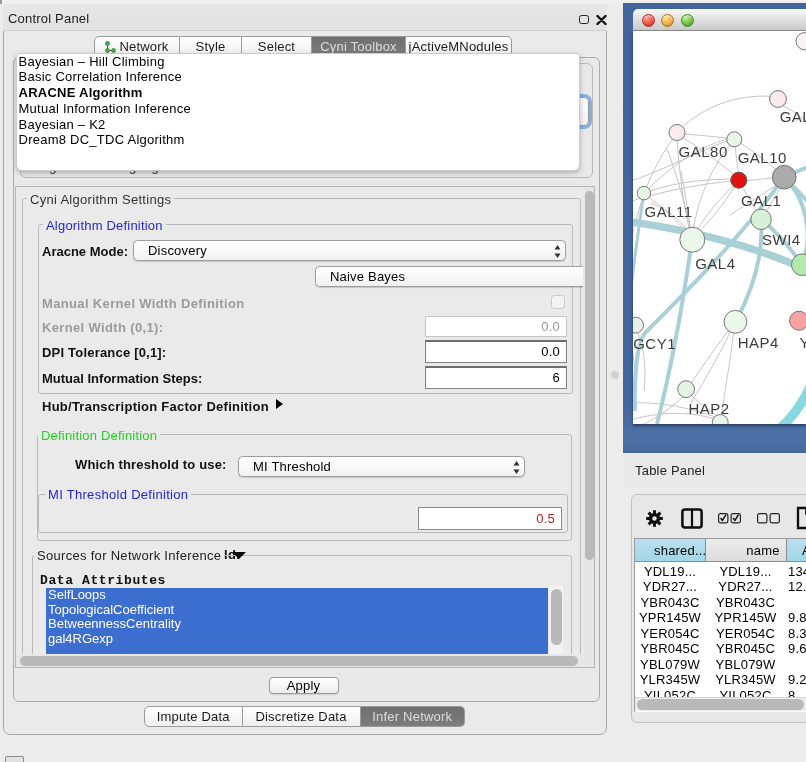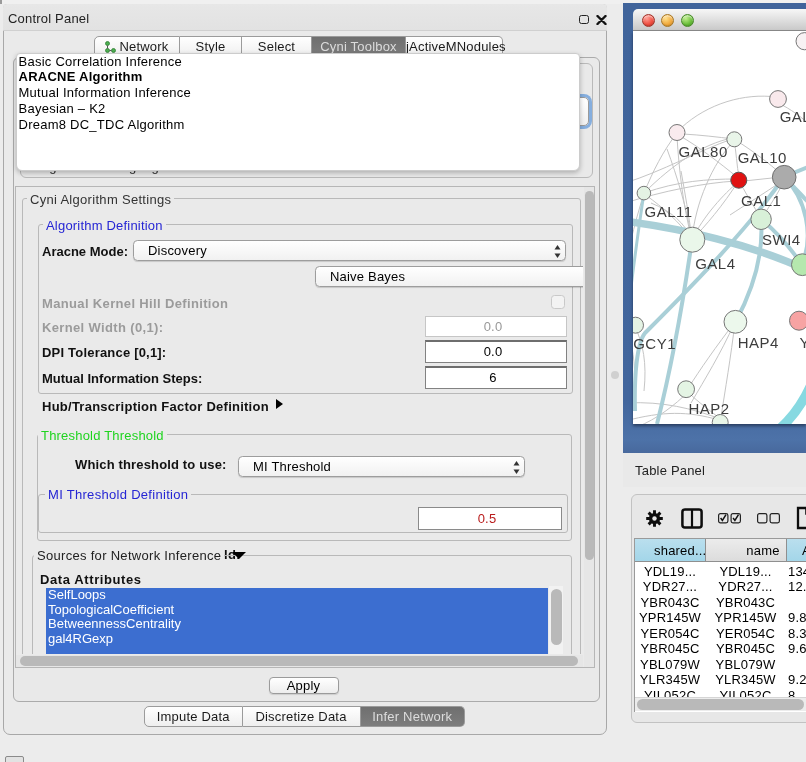--- a/index.html
+++ b/index.html
@@ -26,21 +26,21 @@
 #popup .ph { color:#a9a9a9; text-align:center; padding-top:6px; height:18px; letter-spacing:0.25px; }
 #popup .it { height:15.8px; line-height:15.8px; padding-left:2px; color:#000; letter-spacing:0.25px; white-space:nowrap; }
 
 #scrollbox { left:15px; top:186px; width:580px; height:482px; border:1px solid #b6b6b6; background:#eaeaea; }
 .vthumb { background:#b9b9b9; border-radius:4.5px; }
 .group { border:1px solid #b9b9b9; border-radius:3px; }
 .gtitle { background:#eaeaea; padding:0 3px; letter-spacing:0.2px; }
 .combo { border:1px solid #9d9d9d; border-radius:4.5px; background:linear-gradient(#ffffff,#f1f1f1); box-shadow:0 1px 1px rgba(0,0,0,0.15); line-height:19px; color:#000; }
 .combo .tx { padding-left:14px; letter-spacing:0.2px; }
 .arr { position:absolute; right:4.5px; top:4px; width:7px; height:13px; }
-.inp { background:#fff; text-align:center; padding-right:6px; letter-spacing:0.2px; }
+.inp { background:#fff; text-align:right; padding-right:6px; letter-spacing:0.2px; }
 .inp.dis { border:1px solid #c6c6c6; color:#999; }
 .inp.en { border:1px solid #828282; border-top:2px solid #6e6e6e; color:#000; }
 .greyl { color:#9b9b9b; }
 
 #applybtn { left:268.5px; top:677px; width:70px; height:17px; border:1px solid #9b9b9b; border-radius:4px; background:linear-gradient(#ffffff,#ededed); text-align:center; line-height:15px; box-shadow:0 1px 1px rgba(0,0,0,0.12); letter-spacing:0.2px; }
 
 #desktop { left:623px; top:3px; width:183px; height:450px; background:linear-gradient(#40649b,#42669d 88%, #4d72a8 97%, #48699d); }
 #titlebar { left:633px; top:9px; width:173px; height:22px; background:linear-gradient(#f7f7f7,#c9c9c9); border-bottom:1px solid #8b8b8b; border-top-left-radius:5px; }
 #canvas { left:633px; top:31px; width:173px; height:393px; background:#ffffff; box-shadow:0 2px 3px rgba(0,0,10,0.45); }
 .tl { position:absolute; top:14px; width:13px; height:13px; border-radius:50%; box-shadow:inset 0 1.5px 1.5px rgba(255,255,255,0.55), inset 0 -1px 1px rgba(0,0,0,0.12); }
@@ -71,21 +71,21 @@
 <div class="abs tabbar" style="left:94px;top:36px;">
   <div class="tab first" style="width:86px;"><svg width="11" height="12" viewBox="0 0 11 12" style="vertical-align:-2px;margin-right:3px;">
         <circle cx="2.5" cy="2.5" r="2" fill="#4caf50" stroke="#2e7d32" stroke-width="0.8"></circle>
         <circle cx="2.5" cy="9.5" r="2" fill="#4caf50" stroke="#2e7d32" stroke-width="0.8"></circle>
         <circle cx="8.5" cy="9.5" r="2" fill="#4caf50" stroke="#2e7d32" stroke-width="0.8"></circle>
         <path d="M2.5 4.5 L2.5 7.5 M4.5 9.5 L6.5 9.5" stroke="#555" stroke-width="1"></path>
       </svg>Network</div>
   <div class="tab" style="width:62px;">Style</div>
   <div class="tab" style="width:70px;">Select</div>
   <div class="tab sel" style="width:94px;">Cyni Toolbox</div>
-  <div class="tab last" style="width:97px;text-align:right;">jActiveMNodules</div>
+  <div class="tab last" style="width:106px;">jActiveMNodules</div>
 </div>
 
 <div id="tabbox" class="abs"></div>
 <div id="algbox" class="abs"></div>
 <div id="algcombo" class="abs"></div>
 <div class="abs" style="left:37px;top:159px;color:#333;letter-spacing:0.4px;">Algorithm: using algorithm mode</div>
 
 <div id="scrollbox" class="abs"></div>
 <div id="formclip" class="abs" style="left:16px;top:187px;width:567px;height:467px;overflow:hidden;">
 <div style="position:relative;width:567px;height:467px;">
@@ -102,72 +102,73 @@
           <path d="M3.5 0 L6.5 4.5 L0.5 4.5 Z" fill="#333"></path>
           <path d="M3.5 13 L6.5 8.5 L0.5 8.5 Z" fill="#333"></path>
         </svg></div>
 
   <div class="abs combo" style="left:258px;top:79px;width:292px;height:21px;margin-left:41px;"><span class="tx">Naive Bayes</span>
     <svg class="arr" viewBox="0 0 7 13">
           <path d="M3.5 0 L6.5 4.5 L0.5 4.5 Z" fill="#333"></path>
           <path d="M3.5 13 L6.5 8.5 L0.5 8.5 Z" fill="#333"></path>
         </svg></div>
 
-  <div class="abs greyl" style="left:26px;top:109px;"><b style="letter-spacing:0.35px;">Manual Kernel Hill Definition</b></div>
+  <div class="abs greyl" style="left:26px;top:109px;"><b style="letter-spacing:0.35px;">Manual Kernel Width Definition</b></div>
   <div class="abs" style="left:535px;top:108px;width:14px;height:14px;border:1px solid #c9c9c9;border-radius:3.5px;background:#f3f3f3;"></div>
 
   <div class="abs greyl" style="left:26px;top:133px;"><b style="letter-spacing:0.35px;">Kernel Width (0,1):</b></div>
   <div class="abs inp dis" style="left:409px;top:129px;width:142px;height:21px;line-height:19px;">0.0</div>
 
   <div class="abs" style="left:26px;top:158px;"><b class="lbl" style="letter-spacing:0.2px;">DPI Tolerance [0,1]:</b></div>
   <div class="abs inp en" style="left:409px;top:153px;width:142px;height:23px;line-height:20px;">0.0</div>
 
   <div class="abs" style="left:26px;top:184px;"><b class="lbl">Mutual Information Steps:</b></div>
   <div class="abs inp en" style="left:409px;top:179px;width:142px;height:23px;line-height:20px;">6</div>
 
   <div class="abs" style="left:26px;top:212px;"><b class="lbl" style="letter-spacing:0.25px;">Hub/Transcription Factor Definition</b></div>
   <div class="abs" style="left:260px;top:212px;width:0;height:0;border-left:7px solid #000;border-top:5.5px solid transparent;border-bottom:5.5px solid transparent;"></div>
 
   <div class="abs group" style="left:21px;top:247px;width:535px;height:107px;"></div>
-  <div class="abs gtitle" style="left:22px;top:241px;color:#1fd41f;">Threshold Threshold</div>
+  <div class="abs gtitle" style="left:22px;top:241px;color:#1fd41f;">Definition Definition</div>
 
   <div class="abs" style="left:59px;top:270px;"><b class="lbl" style="letter-spacing:0.15px;">Which threshold to use:</b></div>
   <div class="abs combo" style="left:222px;top:269px;width:287px;height:21px;"><span class="tx">MI Threshold</span>
     <svg class="arr" viewBox="0 0 7 13">
           <path d="M3.5 0 L6.5 4.5 L0.5 4.5 Z" fill="#333"></path>
           <path d="M3.5 13 L6.5 8.5 L0.5 8.5 Z" fill="#333"></path>
         </svg></div>
 
   <div class="abs group" style="left:21.5px;top:307px;width:530px;height:39px;"></div>
   <div class="abs gtitle" style="left:29px;top:300px;color:#2525d4;letter-spacing:0.3px;">MI Threshold Definition</div>
   <div class="abs" style="left:31px;top:326px;margin-top:34px;"><b class="lbl" style="letter-spacing:0.2px;">Mutual Information Threshold:</b></div>
   <div class="abs inp" style="left:402px;top:320px;width:144px;height:23px;line-height:21px;border:1px solid #8a8a8a;color:#b91c1c;">0.5</div>
 
   <div class="abs group" style="left:15.5px;top:368px;width:540px;height:290px;"></div>
   <div class="abs gtitle" style="left:18px;top:361px;color:#222;letter-spacing:0.3px;">Sources for Network Inference</div>
   <div class="abs" style="left:216px;top:365px;width:0;height:0;border-top:7px solid #000;border-left:7.5px solid transparent;border-right:7.5px solid transparent;"></div>
-  <div class="abs" style="left:24px;top:385px;"><b class="lbl" style="letter-spacing:0.6px;">Data Attributes</b></div>
+  <div class="abs" style="left:24px;top:385px;"><b class="lbl" style="letter-spacing:0.6px;font-family:Liberation Mono, monospace;">Data Attributes</b></div>
   <div class="abs" id="dlist2" style="left:30px;top:401px;width:502px;height:66px;background:#3c6ed0;overflow:hidden;color:#fff;">
     <div style="height:14.6px;line-height:14.6px;padding-left:2px;">SelfLoops</div>
     <div style="height:14.6px;line-height:14.6px;padding-left:2px;">TopologicalCoefficient</div>
     <div style="height:14.6px;line-height:14.6px;padding-left:2px;">BetweennessCentrality</div>
     <div style="height:14.6px;line-height:14.6px;padding-left:2px;">gal4RGexp</div>
   </div>
   <div class="abs" style="left:533px;top:399px;width:14px;height:68px;background:#f2f2f2;"></div>
   <div class="abs vthumb" style="left:534.5px;top:402px;width:11px;height:56px;border-radius:5.5px;"></div>
 </div>
 </div>
 
 <div class="abs" style="left:584px;top:187px;width:10px;height:480px;background:#e6e6e6;"></div>
 <div class="abs vthumb" style="left:584.5px;top:191px;width:9px;height:369px;"></div>
 
 <div class="abs" style="left:16px;top:655px;width:567px;height:12px;background:#e6e6e6;"></div>
 <div class="abs vthumb" style="left:20px;top:656px;width:558px;height:10px;border-radius:5px;"></div>
 
 <div id="popup" class="abs">
+  <div class="it">Bayesian – Hill Climbing</div>
   <div class="it">Basic Correlation Inference</div>
   <div class="it" style="font-weight:bold;">ARACNE Algorithm</div>
   <div class="it">Mutual Information Inference</div>
   <div class="it">Bayesian – K2</div>
   <div class="it">Dream8 DC_TDC Algorithm</div>
 </div>
 
 <div id="applybtn" class="abs">Apply</div>
 <div class="abs tabbar" style="left:144px;top:706px;height:21px;font-size:13px;letter-spacing:0.6px;">
   <div class="tab first" style="width:98.5px;line-height:19px;">Impute Data</div>

